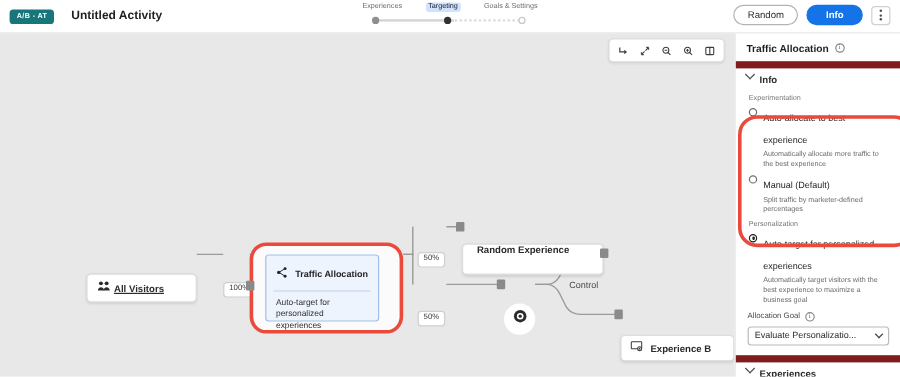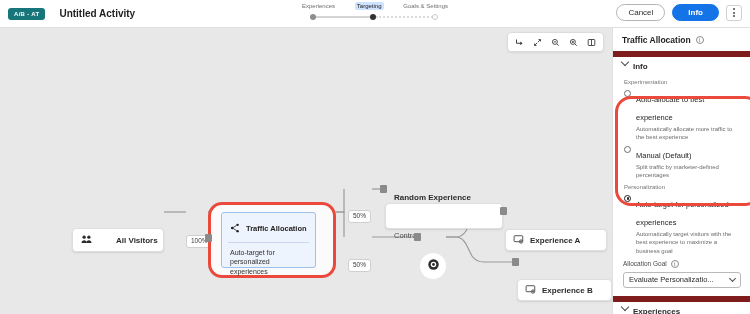--- a/index.html
+++ b/index.html
@@ -77,24 +77,24 @@
 
   
   .node {
     position: absolute; background: #fff; border: 1px solid #dedede; border-radius: 4px;
     box-shadow: 0 1px 2px rgba(0,0,0,.10);
     display: flex; align-items: center;
   }
   .node-label { font-size: 8px; font-weight: bold; color: #2b2b2b; }
   .node-sub { font-size: 7.5px; color: #4a4a4a; font-weight: normal; margin-top: 29px; }
 
-  #node-all-visitors { left: 72px; top: 200px; width: 92px; height: 24px; padding-left: 8px; gap: 24px; }
+  #node-all-visitors { left: 72px; top: 200px; width: 92px; height: 24px; padding-left: 8px; gap: 3px; text-decoration: underline; }
 
   #node-random { left: 385px; top: 175px; width: 118px; height: 26px; padding-left: 8px;
-                 flex-direction: column; align-items: flex-start; justify-content: center; }
+                 flex-direction: row; align-items: flex-start; justify-content: center; }
   #node-exp-a { left: 505px; top: 201px; width: 102px; height: 22px; padding-left: 7px; gap: 6px; }
   #node-exp-b { left: 517px; top: 251px; width: 95px; height: 22px; padding-left: 7px; gap: 6px; align-items: center; }
 
   
   .ta-ring {
     position: absolute; left: 208px; top: 174px; width: 128px; height: 76px;
     border: 3px solid #ea4a3c; border-radius: 14px; background: #fbfbfb;
   }
   .ta-node {
     position: absolute; left: 221px; top: 184px; width: 95px; height: 56px;
@@ -195,21 +195,21 @@
       <div class="step-track">
         <div class="track-solid"></div>
         <div class="track-dotted"></div>
         <span class="dot done"></span>
         <span class="dot active"></span>
         <span class="dot todo"></span>
       </div>
     </div>
 
     <div class="top-actions">
-      <button class="btn-cancel">Cancel</button>
+      <button class="btn-cancel">Random</button>
       <button class="btn-next">Info</button>
       <div class="btn-more">
           <i></i>
           <i></i>
           <i></i>
         </div>
     </div>
   </div>
 
   <div class="canvas">
@@ -316,40 +316,30 @@
       <span>
         <svg width="13" height="13" viewBox="0 0 16 16">
           <circle cx="8" cy="8" r="6.4" fill="#2b2b2b"></circle>
           <circle cx="8" cy="8" r="3.4" fill="#ffffff"></circle>
           <circle cx="8" cy="8" r="1.7" fill="#2b2b2b"></circle>
         </svg>
       </span>
     </div>
 
     <div class="port" style="left:500px; top:179px;"></div>
-    <div class="node" id="node-exp-a">
+
+    <div class="port" style="left:512px; top:230px;"></div>
+    <div class="node" id="node-exp-b">
       <span>
         <svg width="11" height="11" viewBox="0 0 14 14" fill="none" stroke="#3c3c3c" stroke-width="1.1">
           <rect x="1.4" y="2.2" width="11" height="7.6" rx="1"></rect>
           <circle cx="10.2" cy="9.6" r="2.1" fill="#fff"></circle>
           <path d="M9.3 9.6 L11.1 9.6 M10.2 8.7 L10.2 10.5"></path>
         </svg>
       </span>
-      <span class="node-label">Experience A</span>
-    </div>
-
-    <div class="port" style="left:512px; top:230px;"></div>
-    <div class="node" id="node-exp-b">
-      <span>
-        <svg width="11" height="11" viewBox="0 0 14 14" fill="none" stroke="#3c3c3c" stroke-width="1.1">
-          <rect x="1.4" y="2.2" width="11" height="7.6" rx="1"></rect>
-          <circle cx="10.2" cy="9.6" r="2.1" fill="#fff"></circle>
-          <path d="M9.3 9.6 L11.1 9.6 M10.2 8.7 L10.2 10.5"></path>
-        </svg>
-      </span>
       <span class="node-label">Experience B</span>
     </div>
   </div>
 
   <div class="panel">
 
     <div class="panel-header">
       <span class="panel-title">Traffic Allocation</span>
       <span class="icon-info">i</span>
     </div>

